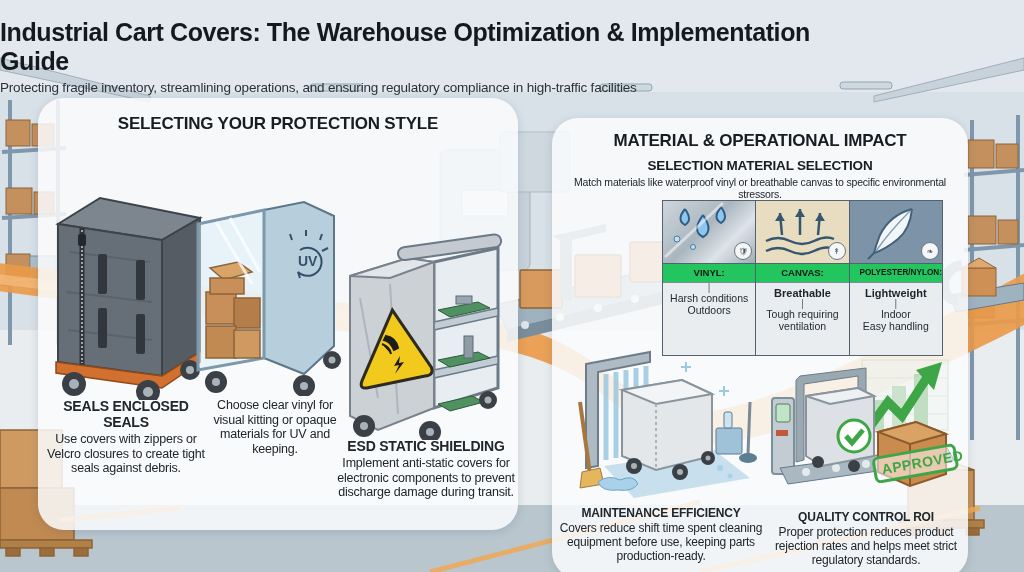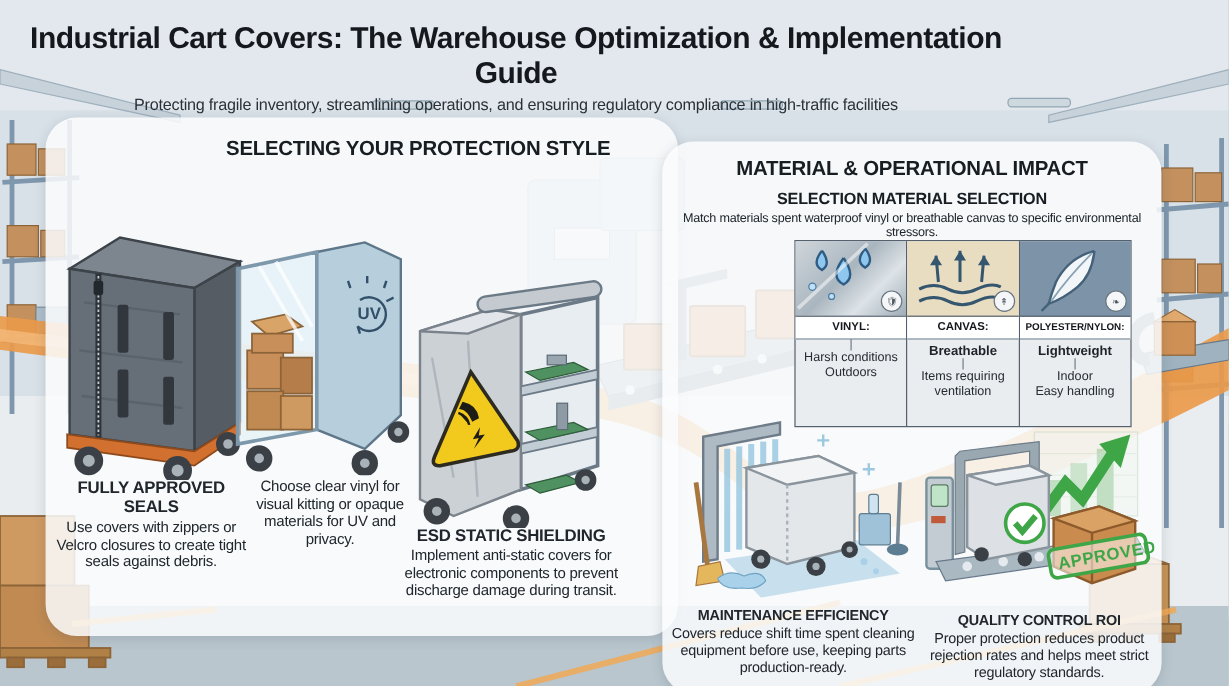--- a/index.html
+++ b/index.html
@@ -1,44 +1,44 @@
 <!DOCTYPE html>
 <html><head>
 <meta charset="utf-8">
 <style>
   html,body{margin:0;padding:0;background:#9aa7b0;}
   #stage{position:relative;width:1024px;height:572px;overflow:hidden;
          font-family:"Liberation Sans",sans-serif;background:#dfe6ec;}
   
   #bg{position:absolute;inset:0;z-index:0;}
   
-  .hdr{position:absolute;left:0;top:0;width:860px;text-align:center;z-index:3;}
+  .hdr{position:absolute;left:0;top:0;width:860px;text-align:left;z-index:3;}
   .hdr-title{margin-top:18px;font-size:25px;font-weight:bold;color:#15191d;letter-spacing:-0.4px;}
   .hdr-sub{margin-top:4px;font-size:13.5px;color:#2a3138;letter-spacing:-0.2px;}
   
   .panel{position:absolute;background:rgba(250,252,253,0.86);border-radius:26px;
          box-shadow:0 2px 10px rgba(60,80,95,0.18);z-index:2;}
-  #left-panel{left:38px;top:98px;width:480px;height:432px;padding-left:47px;}
+  #left-panel{left:38px;top:98px;width:480px;height:432px;}
   #right-panel{left:552px;top:104px;width:416px;height:460px;margin-top:14px;}
   .panel-h{position:absolute;width:100%;text-align:center;font-weight:bold;
            font-size:17px;color:#181d22;letter-spacing:-0.2px;}
   
   .cap{position:absolute;text-align:center;color:#20262c;}
   .cap h3{margin:0 0 2px 0;font-size:14px;font-weight:bold;letter-spacing:-0.2px;}
   .cap p{margin:0;font-size:12.5px;line-height:1.16;letter-spacing:-0.2px;}
   .cap.small h3{font-size:12px;}
   .cap.small p{font-size:12px;}
   
   #mat-table{position:absolute;left:110px;top:82px;width:279px;height:154px;display:flex;
              border:1px solid #55626e;background:#e9edf0;}
   .mat-col{flex:1;display:flex;flex-direction:column;border-right:1px solid #55626e;}
   .mat-col:last-child{border-right:none;}
   .mat-icon{height:62px;position:relative;border-bottom:1px solid #55626e;overflow:hidden;}
   .mat-name{height:18px;line-height:18px;text-align:center;font-size:9.5px;font-weight:bold;
-            color:#14181c;background:#ffffff;border-bottom:1px solid #7b8b98;}
+            color:#14181c;background:#22c55e;border-bottom:1px solid #7b8b98;}
   .mat-prop{text-align:center;font-size:11px;font-weight:bold;color:#1d2329;padding-top:4px;}
   .mat-tick{text-align:center;color:#5a6773;font-size:10px;line-height:9px;}
   .mat-use{text-align:center;font-size:10.5px;color:#242b31;white-space:pre-line;line-height:1.15;}
   .badge{position:absolute;right:3px;bottom:3px;width:16px;height:16px;border-radius:50%;
          background:#f4f6f7;border:1px solid #6a7680;display:flex;align-items:center;
          justify-content:center;font-size:8px;color:#4a565f;}
   
   .illu{position:absolute;}
   text.svgtxt{font-family:"Liberation Sans",sans-serif;}
 </style>
@@ -259,36 +259,36 @@
 
       <circle cx="26" cy="208" r="11" fill="#3a4046"></circle>
         <circle cx="26" cy="208" r="4" fill="#aab2b9"></circle>
       <circle cx="92" cy="214" r="11" fill="#3a4046"></circle>
         <circle cx="92" cy="214" r="4" fill="#aab2b9"></circle>
       <circle cx="150" cy="182" r="9" fill="#3a4046"></circle>
         <circle cx="150" cy="182" r="3.5" fill="#aab2b9"></circle>
     </svg>
 
     <div class="cap" style="left:4px;top:300px;width:168px;">
-      <h3>FULLY APPROVED SEALS</h3>
+      <h3>SEALS ENCLOSED SEALS</h3>
       <p>Use covers with zippers or Velcro closures to create tight seals against debris.</p>
     </div>
     <div class="cap" style="left:164px;top:300px;width:146px;">
-      <p>Choose clear vinyl for visual kitting or opaque materials for UV and privacy.</p>
+      <p>Choose clear vinyl for visual kitting or opaque materials for UV and keeping.</p>
     </div>
     <div class="cap" style="left:296px;top:340px;width:184px;">
       <h3>ESD STATIC SHIELDING</h3>
       <p>Implement anti-static covers for electronic components to prevent discharge damage during transit.</p>
     </div>
   </div>
 
   <div id="right-panel" class="panel">
     <div class="panel-h" style="top:13px;">MATERIAL &amp; OPERATIONAL IMPACT</div>
     <div class="panel-h" style="top:40px;font-size:13.5px;">SELECTION MATERIAL SELECTION</div>
-    <div style="position:absolute;top:58px;width:100%;text-align:center;font-size:10.5px;color:#20262c;letter-spacing:-0.2px;">Match materials spent waterproof vinyl or breathable canvas to specific environmental stressors.</div>
+    <div style="position:absolute;top:58px;width:100%;text-align:center;font-size:10.5px;color:#20262c;letter-spacing:-0.2px;">Match materials like waterproof vinyl or breathable canvas to specific environmental stressors.</div>
 
     <div id="mat-table">
 
       <div class="mat-col">
         <div class="mat-icon" style="background:linear-gradient(135deg,#cfd6db 0%,#aab6bf 45%,#dde3e7 70%,#9fadb7 100%);">
           <svg width="92" height="62" viewBox="0 0 92 62">
             <path d="M40,14 q11,16 0,22 q-12,-6 0,-22" fill="#8ec6ee" stroke="#2e5c84" stroke-width="2"></path>
             <path d="M22,8 q8,11 0,16 q-9,-5 0,-16" fill="#8ec6ee" stroke="#2e5c84" stroke-width="2"></path>
             <path d="M58,6 q8,11 0,16 q-9,-5 0,-16" fill="#8ec6ee" stroke="#2e5c84" stroke-width="2"></path>
             <circle cx="14" cy="38" r="3" fill="#bfe0f5" stroke="#4a7ba3"></circle>
@@ -317,34 +317,34 @@
               <polygon points="24,12 19,20 29,20"></polygon>
                 <polygon points="44,8 39,16 49,16"></polygon>
                 <polygon points="64,12 59,20 69,20"></polygon>
             </g>
           </svg>
           <div class="badge">↟</div>
         </div>
         <div class="mat-name">CANVAS:</div>
         <div class="mat-prop">Breathable</div>
         <div class="mat-tick">|</div>
-        <div class="mat-use">Items requiring
+        <div class="mat-use">Tough requiring
 ventilation</div>
       </div>
 
       <div class="mat-col">
         <div class="mat-icon" style="background:#7d93a8;">
           <svg width="92" height="62" viewBox="0 0 92 62">
             <path d="M62,8 Q40,14 30,34 Q26,44 24,52 Q36,48 48,38 Q60,28 62,8" fill="#f2f6f8" stroke="#44617a" stroke-width="2"></path>
             <path d="M60,10 Q40,30 26,50" stroke="#8aa2b5" stroke-width="1.5" fill="none"></path>
             <line x1="24" y1="52" x2="18" y2="58" stroke="#44617a" stroke-width="2"></line>
           </svg>
           <div class="badge">❧</div>
         </div>
-        <div class="mat-name" style="font-size:8.2px;">POLYESTER/NYLON:</div>
+        <div class="mat-name" style="font-size:8.2px;text-align:right;">POLYESTER/NYLON:</div>
         <div class="mat-prop">Lightweight</div>
         <div class="mat-tick">|</div>
         <div class="mat-use">Indoor
 Easy handling</div>
       </div>
     </div>
 
     <svg class="illu" style="left:12px;top:228px;" width="200" height="158" viewBox="0 0 200 158">
 
       <polygon points="22,18 86,6 86,16 34,26 34,120 22,122" fill="#aebac4" stroke="#6d7c88" stroke-width="2"></polygon>

